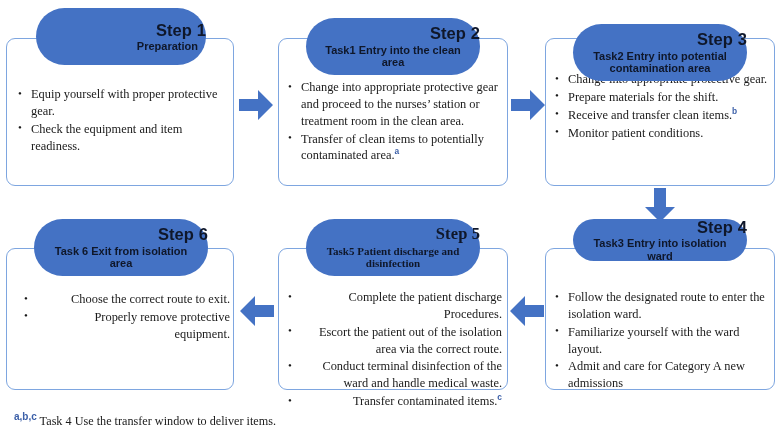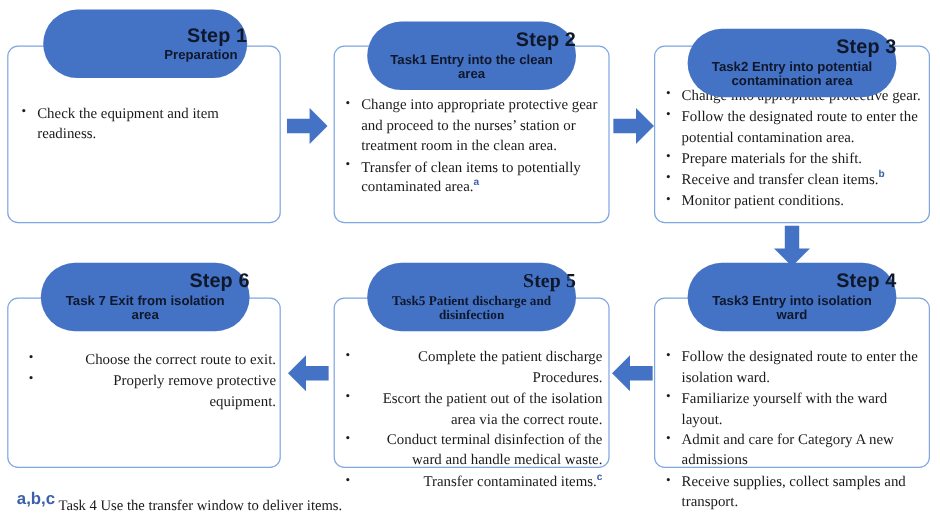--- a/index.html
+++ b/index.html
@@ -96,36 +96,37 @@
   .footnote {
     position: absolute;
     left: 14px;
     top: 414px;
     font-size: 12.2px;
     color: #1a1a1a;
     white-space: nowrap;
   }
   .footnote .fn-marks {
     color: #3B5FA8;
-    font-size: 14px;
+    font-size: 10px;
     vertical-align: super;
     line-height: 0;
     font-family: "Liberation Sans", "DejaVu Sans", sans-serif;
     font-weight: bold;
   }
 </style>
 </head>
 <body>
 
 <div class="node" style="left:6px; top:38px; width:228px; height:148px;"></div>
 <div class="pill" style="left:36px; top:8px; width:170px; height:57px;">
   <span class="step">Step 1</span>
   <span class="sub">Preparation</span>
 </div>
 <ul class="bullets" style="left:18px; top:86px; width:208px;">
+  <li><span>Equip yourself with proper protective gear.</span></li>
   <li><span>Check the equipment and item readiness.</span></li>
 </ul>
 
 <div class="arrow" style="left:239px; top:88px;">
   <svg width="34" height="34" viewBox="0 0 34 34" aria-hidden="true">
     <polygon points="0,11 19,11 19,2 34,17 19,32 19,23 0,23" fill="#4472C4"></polygon>
   </svg>
 </div>
 
 <div class="node" style="left:278px; top:38px; width:230px; height:148px;"></div>
@@ -144,42 +145,40 @@
   </svg>
 </div>
 
 <div class="node" style="left:545px; top:38px; width:230px; height:148px;"></div>
 <div class="pill" style="left:573px; top:8px; width:174px; height:57px;margin-top:16px;">
   <span class="step">Step 3</span>
   <span class="sub">Task2 Entry into potential contamination area</span>
 </div>
 <ul class="bullets" style="left:555px; top:71px; width:214px;">
   <li><span>Change into appropriate protective gear.</span></li>
-  <li><span>Follow the designated route to enter the potential contamination area.</span></li>
   <li><span>Prepare materials for the shift.</span></li>
   <li><span>Receive and transfer clean items.</span><sup class="mark">b</sup></li>
   <li><span>Monitor patient conditions.</span></li>
 </ul>
 
 <div class="arrow" style="left:643px; top:188px;">
   <svg width="34" height="34" viewBox="0 0 34 34" aria-hidden="true">
     <polygon points="11,0 23,0 23,19 32,19 17,34 2,19 11,19" fill="#4472C4"></polygon>
   </svg>
 </div>
 
 <div class="node" style="left:545px; top:248px; width:230px; height:142px;"></div>
-<div class="pill" style="left:573px; top:219px; width:174px; height:57px;">
+<div class="pill" style="left:573px; top:219px; width:174px; height:42px;">
   <span class="step">Step 4</span>
   <span class="sub">Task3 Entry into isolation ward</span>
 </div>
 <ul class="bullets" style="left:555px; top:289px; width:214px;">
   <li><span>Follow the designated route to enter the isolation ward.</span></li>
   <li><span>Familiarize yourself with the ward layout.</span></li>
   <li><span>Admit and care for Category A new admissions</span></li>
-  <li><span>Receive supplies, collect samples and transport.</span></li>
 </ul>
 
 <div class="arrow" style="left:510px; top:294px;">
   <svg width="34" height="34" viewBox="0 0 34 34" aria-hidden="true">
     <polygon points="34,11 15,11 15,2 0,17 15,32 15,23 34,23" fill="#4472C4"></polygon>
   </svg>
 </div>
 
 <div class="node" style="left:278px; top:248px; width:230px; height:142px;"></div>
 <div class="pill" style="left:306px; top:219px; width:174px; height:57px;font-family:Liberation Serif, serif;">
@@ -195,21 +194,21 @@
 
 <div class="arrow" style="left:240px; top:294px;">
   <svg width="34" height="34" viewBox="0 0 34 34" aria-hidden="true">
     <polygon points="34,11 15,11 15,2 0,17 15,32 15,23 34,23" fill="#4472C4"></polygon>
   </svg>
 </div>
 
 <div class="node" style="left:6px; top:248px; width:228px; height:142px;"></div>
 <div class="pill" style="left:34px; top:219px; width:174px; height:57px;">
   <span class="step">Step 6</span>
-  <span class="sub">Task 7 Exit from isolation area</span>
+  <span class="sub">Task 6 Exit from isolation area</span>
 </div>
 <ul class="bullets" style="left:24px; top:291px; width:206px;text-align:right;">
   <li><span>Choose the correct route to exit.</span></li>
   <li><span>Properly remove protective equipment.</span></li>
 </ul>
 
 <div class="footnote">
   <span class="fn-marks">a,b,c</span><span> Task 4 Use the transfer window to deliver items.</span>
 </div>
 

